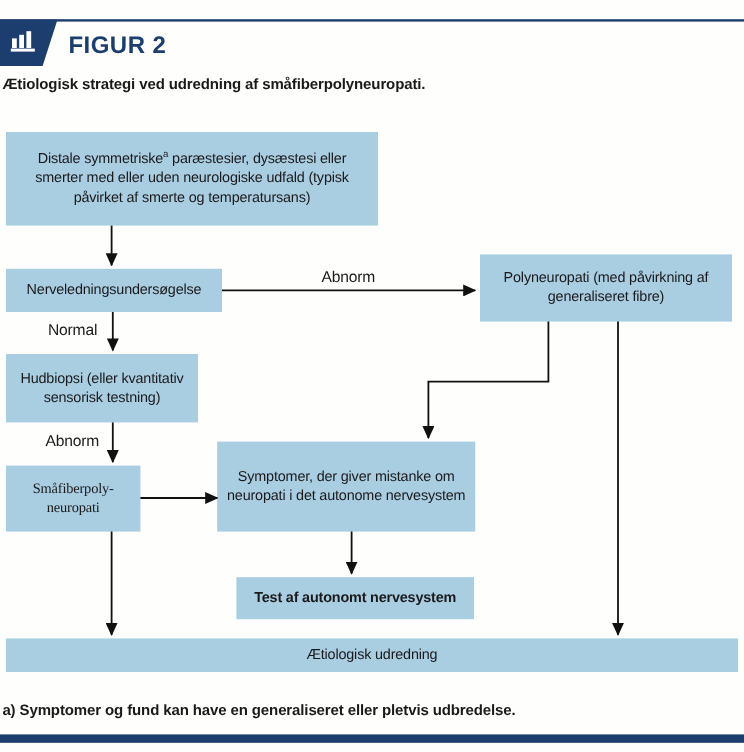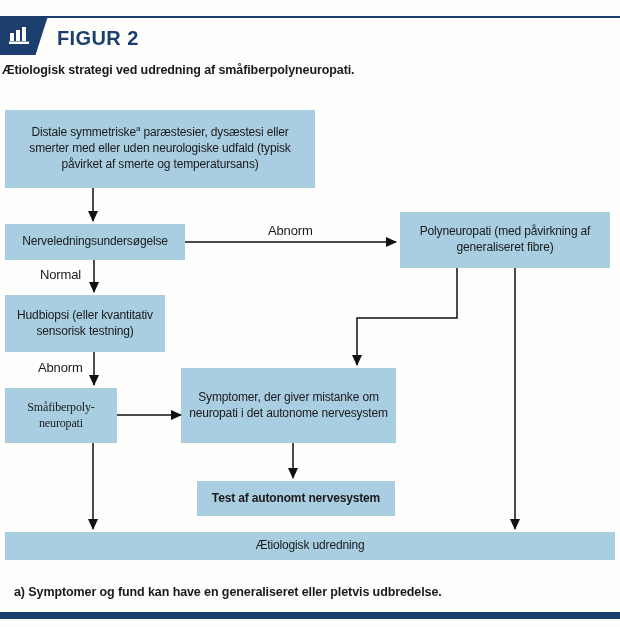--- a/index.html
+++ b/index.html
@@ -46,21 +46,21 @@
   }
   .fbox sup{font-size:8px;line-height:0;}
   .pre-line{white-space:pre-line;}
   .edge-label{
     position:absolute;
     color:var(--ink);font-size:13px;letter-spacing:-.15px;
   }
   .arrows{position:absolute;left:0;top:0;pointer-events:none;}
   .footnote{
     position:absolute;left:2px;top:585px;
-    color:var(--ink);font-size:12.5px;font-weight:bold;letter-spacing:-.1px;margin-left:12px;
+    color:var(--ink);font-size:12.5px;font-weight:bold;letter-spacing:-.1px;
   }
   .bottom-bar{
     position:absolute;left:0;top:612px;width:620px;height:7px;
     background:var(--navy);
   }
 </style>
 </head>
 <body>
 
 <div class="figure">

